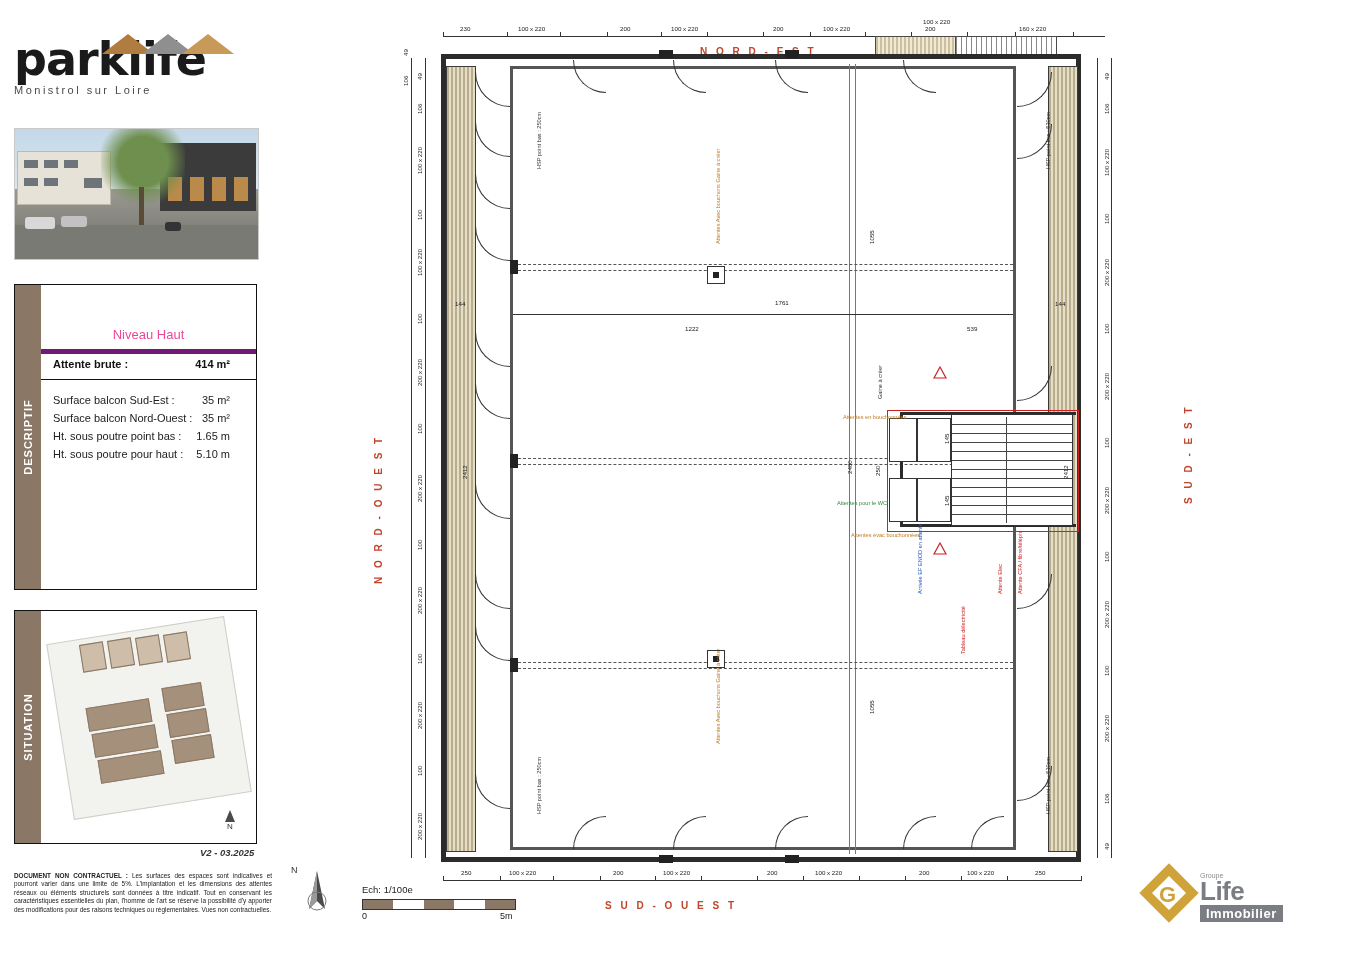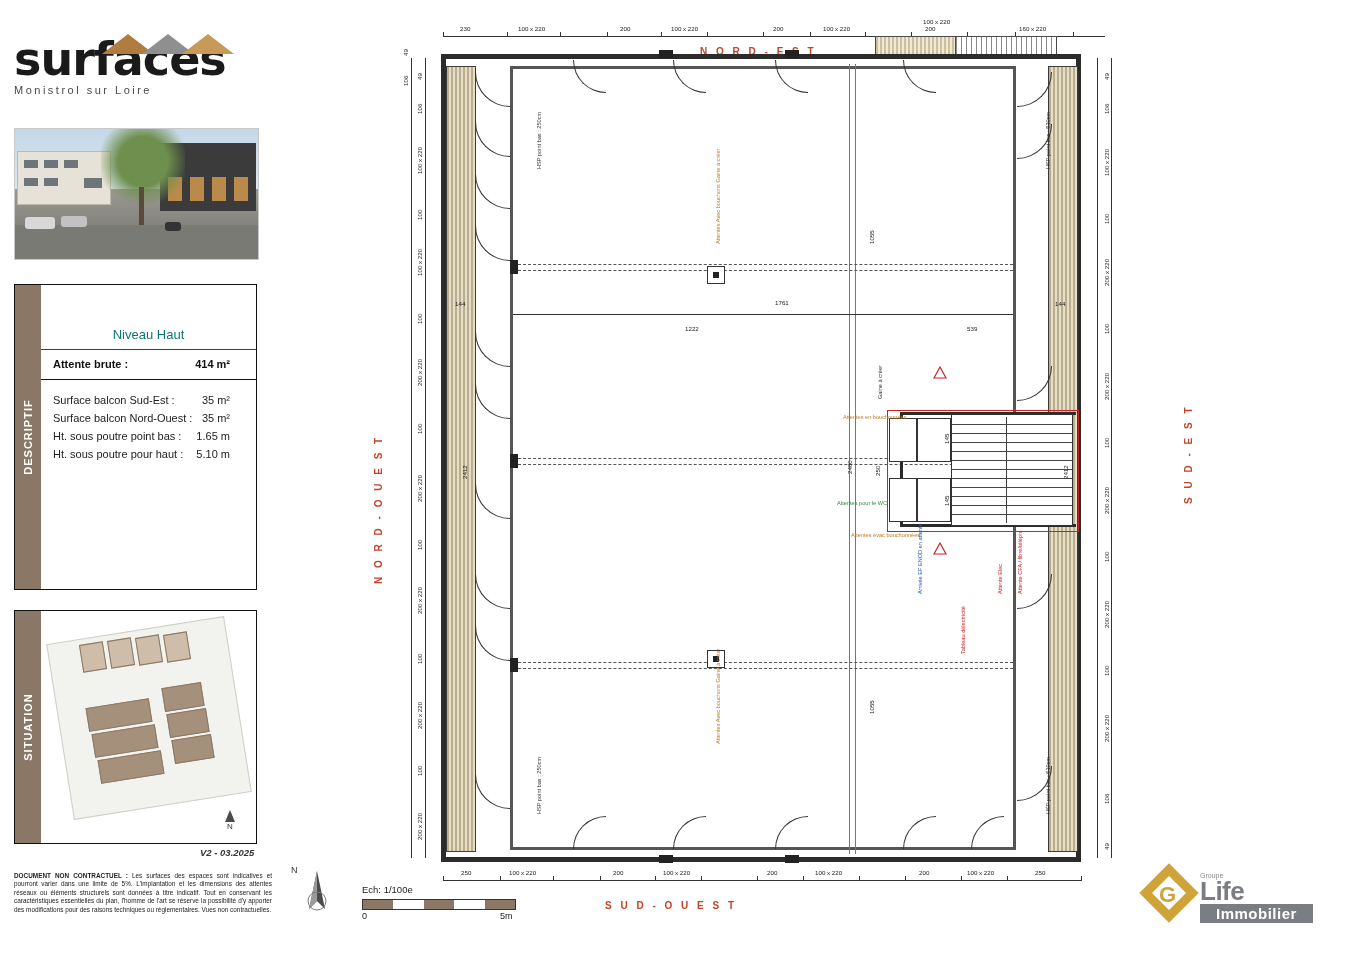--- a/index.html
+++ b/index.html
@@ -21,21 +21,21 @@
   .ph-bldg-r .win{position:absolute;background:#b98a4a;}
   .ph-tree{position:absolute;left:86px;top:-4px;width:84px;height:96px;background:radial-gradient(circle at 50% 38%, #6e8f4e 0 34%, rgba(110,143,78,0) 62%);}
   .ph-trunk{position:absolute;left:124px;top:58px;width:5px;height:48px;background:#5a4a38;}
   .ph-road{position:absolute;left:0;bottom:0;width:100%;height:34px;background:#7a7a75;}
   .ph-car{position:absolute;background:#d8d8d8;border-radius:3px;}
 
   #descriptif-box{left:14px;top:284px;width:243px;height:306px;border:1px solid #111;box-sizing:border-box;}
   #desc-tab{position:absolute;left:0;top:0;width:26px;height:100%;background:#8a7765;}
   #desc-tab span{position:absolute;left:50%;top:50%;transform:translate(-50%,-50%) rotate(-90deg);white-space:nowrap;color:#fff;font-size:11px;font-weight:700;letter-spacing:1px;}
   .desc-title{position:absolute;left:26px;top:0;right:0;height:34px;border-bottom:1px solid #111;display:flex;align-items:center;justify-content:center;font-size:17px;font-weight:700;color:#8a7765;letter-spacing:0.5px;}
-  .desc-sub{position:absolute;left:26px;top:34px;right:0;height:30px;border-bottom:1px solid #701a75;display:flex;align-items:center;justify-content:center;font-size:13px;color:#0f766e;}
+  .desc-sub{position:absolute;left:26px;top:34px;right:0;height:30px;border-bottom:5px solid #701a75;display:flex;align-items:center;justify-content:center;font-size:13px;color:#ec4899;}
   .desc-brute{position:absolute;left:26px;top:64px;right:0;height:30px;border-bottom:1px solid #111;display:flex;align-items:center;font-size:11px;font-weight:700;color:#111;}
   .desc-brute .k{margin-left:12px;}
   .desc-brute .v{position:absolute;right:26px;}
   .desc-rows{position:absolute;left:26px;top:94px;right:0;padding:12px 0 0 12px;}
   .desc-row{position:relative;font-size:11px;color:#222;height:18px;line-height:18px;}
   .desc-row .v{position:absolute;right:26px;}
 
   #situation-box{left:14px;top:610px;width:243px;height:234px;border:1px solid #111;box-sizing:border-box;}
   #sit-tab{position:absolute;left:0;top:0;width:26px;height:100%;background:#8a7765;}
   #sit-tab span{position:absolute;left:50%;top:50%;transform:translate(-50%,-50%) rotate(-90deg);white-space:nowrap;color:#fff;font-size:11px;font-weight:700;letter-spacing:1px;}
@@ -66,21 +66,21 @@
   .sb-labels .l5{position:absolute;left:138px;}
 
   
   #life-logo{left:1148px;top:868px;width:190px;height:52px;}
   .life-diamond{position:absolute;left:0;top:4px;width:42px;height:42px;background:#cfa23a;transform:rotate(45deg);}
   .life-diamond:after{content:"";position:absolute;left:9px;top:9px;width:24px;height:24px;background:#fff;transform:rotate(0deg);}
   .life-g{position:absolute;left:11px;top:14px;font-size:22px;font-weight:700;color:#cfa23a;}
   .life-txt{position:absolute;left:52px;top:4px;}
   .life-life{font-size:26px;font-weight:700;color:#7a7d82;letter-spacing:-0.5px;line-height:26px;}
   .life-groupe{position:absolute;left:52px;top:4px;font-size:7px;color:#8b8d91;}
-  .life-immo{font-size:15px;font-weight:700;color:#fff;background:#7a7d82;padding:1px 16px;display:inline-block;letter-spacing:0.5px;}
+  .life-immo{font-size:13px;font-weight:700;color:#fff;background:#7a7d82;padding:1px 6px;display:inline-block;letter-spacing:0.5px;}
 
   
   #plan{left:355px;top:14px;width:985px;height:900px;}
   .dimline{position:absolute;background:#333;}
   .tick{position:absolute;background:#333;width:1px;height:5px;}
   .dimtxt{position:absolute;font-size:6.2px;color:#222;white-space:nowrap;}
   .dimtxt.v{transform-origin:left top;}
   .compass-dir{position:absolute;color:#c0452a;font-size:10px;font-weight:700;letter-spacing:3px;white-space:nowrap;}
   .compass-dir.vert{transform-origin:left top;}
 
@@ -105,21 +105,21 @@
 </style>
 </head>
 <body>
 
 <div class="abs" id="logo-block">
   <svg class="logo-roof" viewBox="0 0 150 22">
     <polygon points="0,22 26,2 52,22" fill="#b07c3f"></polygon>
     <polygon points="40,22 66,2 92,22" fill="#8f8f8f"></polygon>
     <polygon points="80,22 106,2 132,22" fill="#c89a5a"></polygon>
   </svg>
-  <div class="logo-word">surfaces</div>
+  <div class="logo-word">parklife</div>
   <div class="logo-sub">Monistrol sur Loire</div>
 </div>
 
 <div class="abs" id="render-photo">
   <div class="ph-sky"></div>
   <div class="ph-ground"></div>
   <div class="ph-bldg-l">
     <div class="win" style="left:6px;top:8px;width:14px;height:8px;"></div>
     <div class="win" style="left:26px;top:8px;width:14px;height:8px;"></div>
     <div class="win" style="left:46px;top:8px;width:14px;height:8px;"></div>

